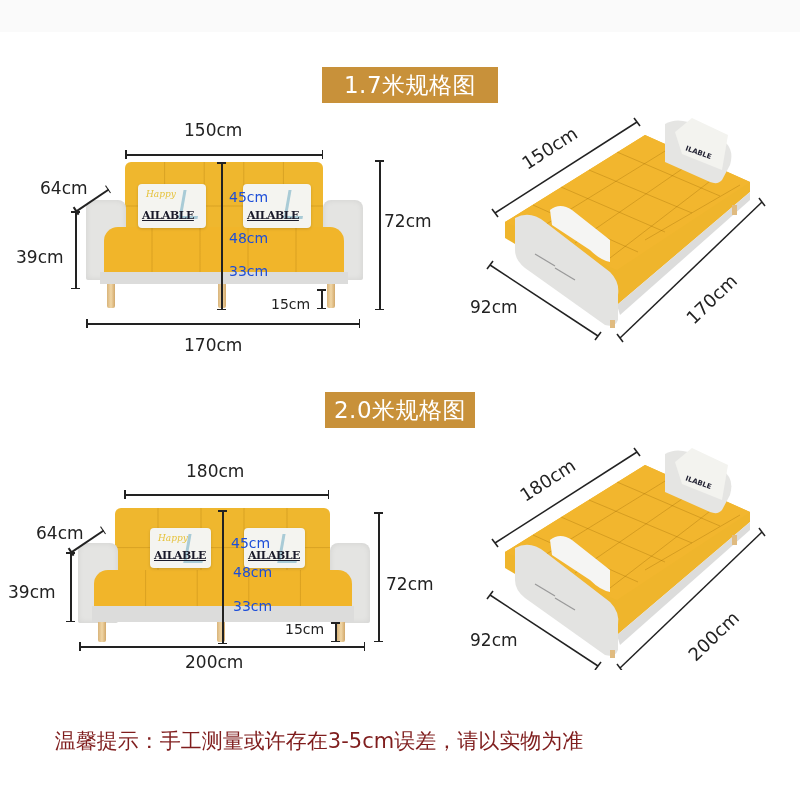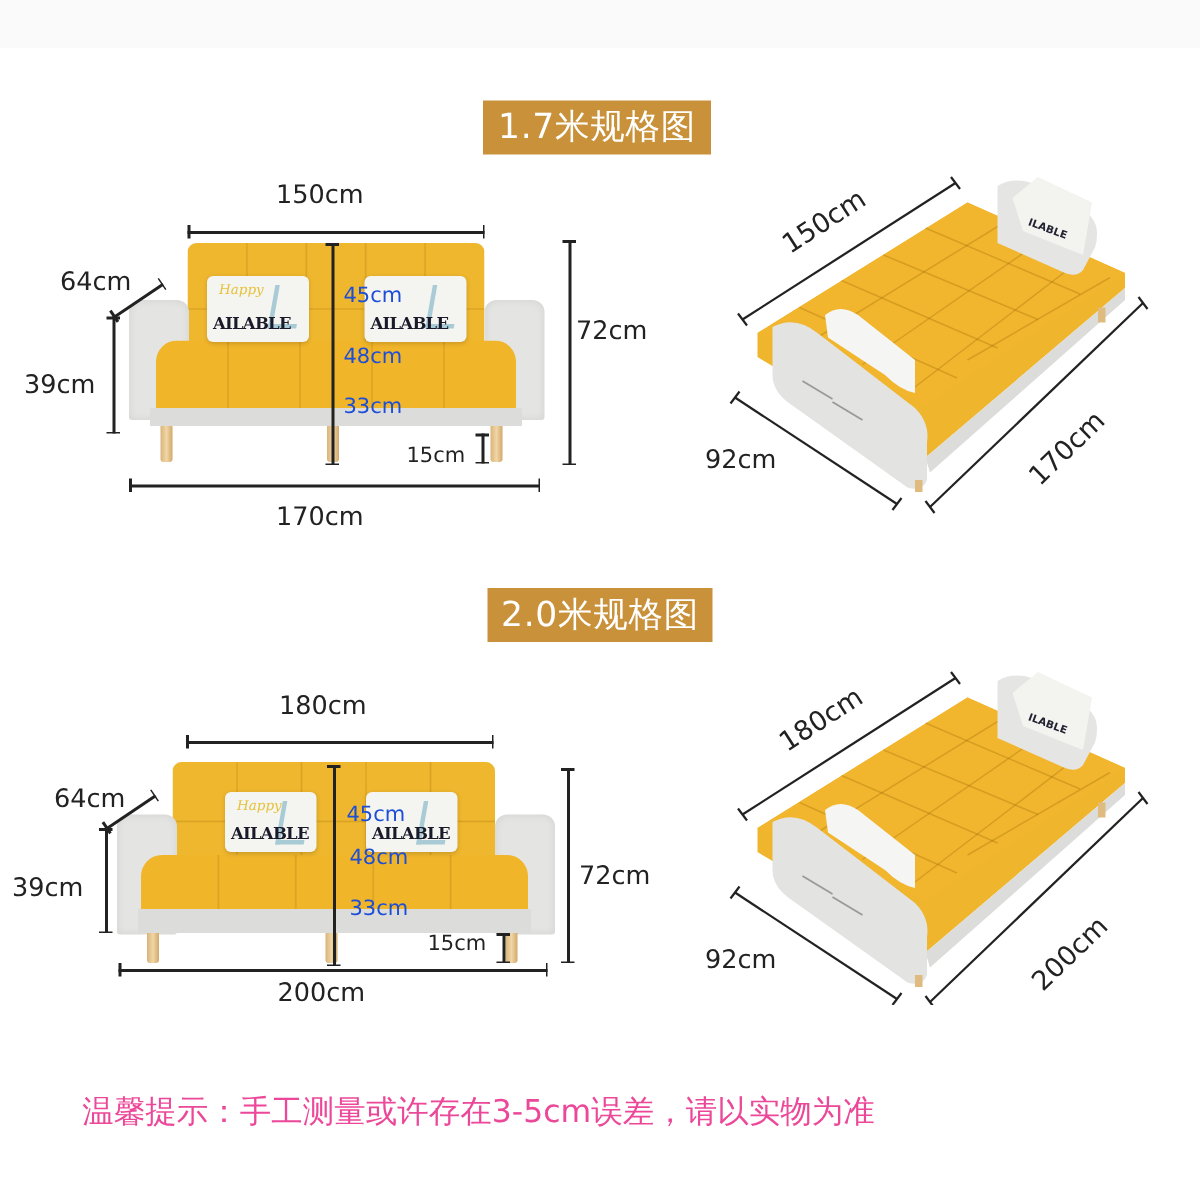--- a/index.html
+++ b/index.html
@@ -14,52 +14,52 @@
   .hline{position:absolute;height:1.5px;background:#222;}
   .hline:before,.hline:after{content:"";position:absolute;top:-4px;width:1.5px;height:9px;background:#222;}
   .hline:before{left:0}.hline:after{right:0}
   .vline{position:absolute;width:1.5px;background:#222;}
   .vline:before,.vline:after{content:"";position:absolute;left:-4px;height:1.5px;width:9px;background:#222;}
   .vline:before{top:0}.vline:after{bottom:0}
   .rot{position:absolute;transform-origin:left center;}
   .rot .line{position:absolute;left:0;top:0;height:1.5px;width:100%;background:#222;}
   .rot .line:before,.rot .line:after{content:"";position:absolute;top:-4px;width:1.5px;height:9px;background:#222;}
   .rot .line:before{left:0}.rot .line:after{right:0}
-  .note{position:absolute;left:0;width:638px;top:727px;text-align:center;font-size:21px;color:#ec4899;}
+  .note{position:absolute;left:0;width:638px;top:727px;text-align:center;font-size:21px;color:#7f1d1d;}
   
   .sofa{position:absolute;}
   .sofa .back{position:absolute;background:#efb72e;border-radius:6px 6px 0 0;
      background-image:
        linear-gradient(90deg, transparent 0, transparent calc(20% - 1px), rgba(150,100,0,.25) 20%, transparent calc(20% + 1px)),
        linear-gradient(90deg, transparent 0, transparent calc(40% - 1px), rgba(150,100,0,.25) 40%, transparent calc(40% + 1px)),
        linear-gradient(90deg, transparent 0, transparent calc(60% - 1px), rgba(150,100,0,.25) 60%, transparent calc(60% + 1px)),
        linear-gradient(90deg, transparent 0, transparent calc(80% - 1px), rgba(150,100,0,.25) 80%, transparent calc(80% + 1px)),
        linear-gradient(0deg, transparent 0, transparent calc(45% - 1px), rgba(150,100,0,.25) 45%, transparent calc(45% + 1px));}
   .sofa .arm{position:absolute;background:#e4e4e2;border-radius:8px 8px 2px 2px;box-shadow:inset 0 0 6px rgba(0,0,0,.08);}
   .sofa .seat{position:absolute;background:#f1b52a;border-radius:14px 14px 2px 2px;
      background-image:
        linear-gradient(90deg, transparent 0, transparent calc(20% - 1px), rgba(150,100,0,.25) 20%, transparent calc(20% + 1px)),
        linear-gradient(90deg, transparent 0, transparent calc(40% - 1px), rgba(150,100,0,.25) 40%, transparent calc(40% + 1px)),
        linear-gradient(90deg, transparent 0, transparent calc(60% - 1px), rgba(150,100,0,.25) 60%, transparent calc(60% + 1px)),
        linear-gradient(90deg, transparent 0, transparent calc(80% - 1px), rgba(150,100,0,.25) 80%, transparent calc(80% + 1px));}
   .sofa .base{position:absolute;background:#dcdcdb;}
   .sofa .leg{position:absolute;background:linear-gradient(90deg,#d9b47a,#f0d6a6,#d2a86a);border-radius:0 0 2px 2px;}
   .pillow{position:absolute;background:#f4f4f0;border-radius:4px;box-shadow:0 1px 3px rgba(0,0,0,.15);overflow:hidden;}
-  .pillow .ptxt{position:absolute;left:4px;bottom:6px;font-size:11px;font-weight:bold;color:#1a1a2a;font-family:"DejaVu Serif",serif;letter-spacing:-0.5px;}
+  .pillow .ptxt{position:absolute;left:4px;bottom:6px;font-size:11px;font-weight:bold;color:#1a1a2a;font-family:"DejaVu Serif",serif;letter-spacing:-0.5px;text-decoration:underline;}
   .pillow .ptop{position:absolute;left:8px;top:5px;font-size:9px;color:#e6c23a;font-style:italic;font-family:"DejaVu Serif",serif;}
   .pillow .deer{position:absolute;right:6px;top:6px;width:16px;height:26px;border-left:3px solid #a9cbd6;border-bottom:3px solid #a9cbd6;transform:skewX(-10deg);}
   
   .bed{position:absolute;}
 </style>
 </head>
 <body>
 
 <div class="topband"></div>
 
-<div class="badge" style="left:322px;top:67px;width:152px;">1.7米规格图</div>
+<div class="badge" style="left:322px;top:67px;width:176px;">1.7米规格图</div>
 
 <div class="sofa" style="left:0;top:0;">
   <div class="back" style="left:125px;top:162px;width:198px;height:80px;"></div>
   <div class="arm" style="left:86px;top:200px;width:40px;height:80px;"></div>
   <div class="arm" style="left:323px;top:200px;width:40px;height:80px;"></div>
   <div class="seat" style="left:104px;top:227px;width:240px;height:50px;"></div>
   <div class="base" style="left:100px;top:272px;width:248px;height:12px;"></div>
   <div class="leg" style="left:107px;top:284px;width:8px;height:24px;"></div>
   <div class="leg" style="left:218px;top:284px;width:8px;height:24px;"></div>
   <div class="leg" style="left:327px;top:284px;width:8px;height:24px;"></div>

